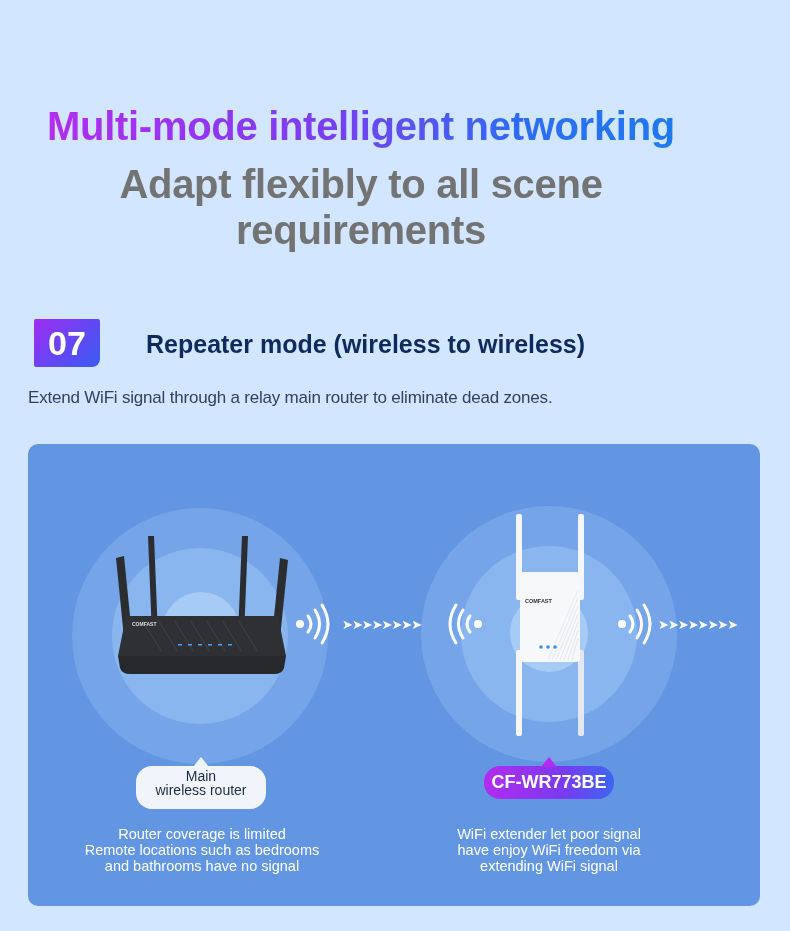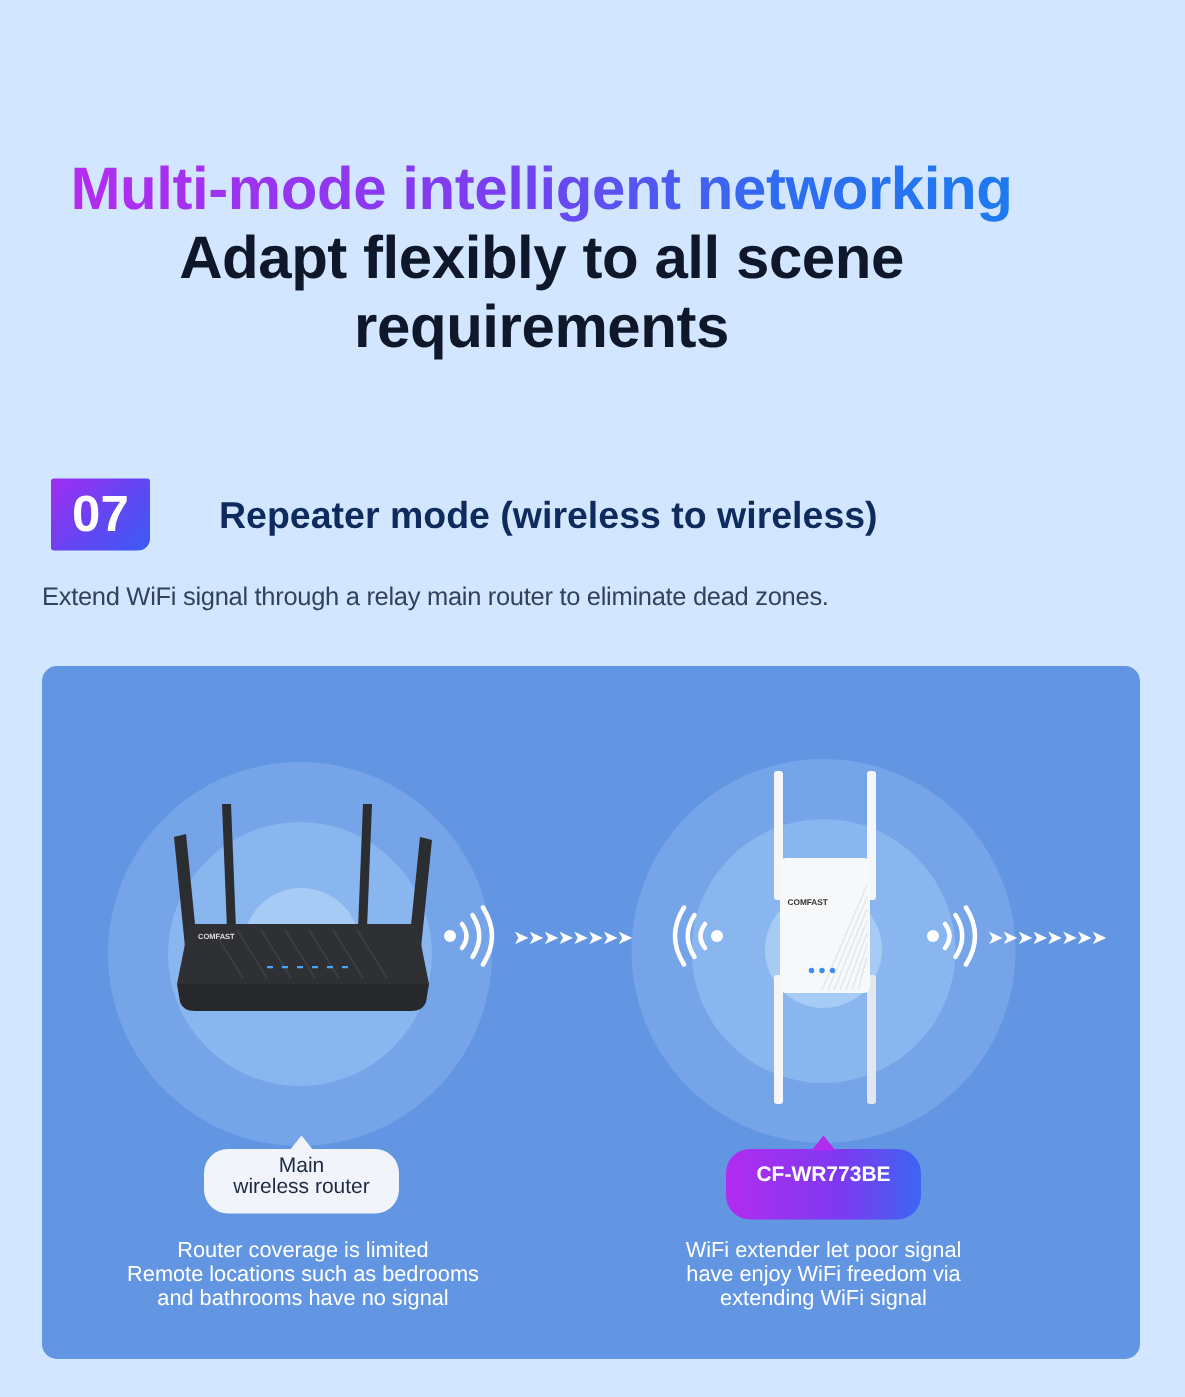--- a/index.html
+++ b/index.html
@@ -14,21 +14,21 @@
     text-align: center;
     font-weight: bold; font-size: 40px; line-height: 46px;
     letter-spacing: -0.3px;
   }
   .headline .l1 {
     display: inline-block;
     background: linear-gradient(90deg, #b42cf0 0%, #7a3ef0 45%, #2f6cf2 75%, #1e7af0 100%);
     -webkit-background-clip: text; background-clip: text;
     color: transparent;
   }
-  .headline .l2 { display: block; color: #0f172a; margin-top: 0px; }
+  .headline .l2 { display: block; color: #737373; margin-top: 12px; }
 
   .mode-badge {
     position: absolute; left: 34px; top: 319px; width: 66px; height: 48px;
     border-radius: 2px 2px 8px 2px;
     background: linear-gradient(135deg, #a12cf2 0%, #6147f2 55%, #3a5cf4 100%);
     color: #fff; font-weight: bold; font-size: 34px;
     display: flex; align-items: center; justify-content: center;
   }
   .mode-title {
     position: absolute; left: 110px; top: 330px;
@@ -57,23 +57,23 @@
     border-left: 8px solid transparent; border-right: 8px solid transparent;
     border-bottom: 10px solid var(--tip);
   }
   .bubble-main {
     --tip: #f1f5fb;
     left: 108px; top: 322px; width: 130px; height: 43px;
     background: #f1f5fb; color: #1d2a44; padding-top: 3px;
   }
   .bubble-model {
     --tip: #b22cf0;
-    left: 456px; top: 322px; width: 130px; height: 47px;
+    left: 456px; top: 322px; width: 130px; height: 33px;
     background: linear-gradient(90deg, #b22cf0 0%, #7b3af0 60%, #3c66f2 100%);
-    color: #fff; font-weight: bold; font-size: 14px; line-height: 33px;
+    color: #fff; font-weight: bold; font-size: 18px; line-height: 33px;
   }
   .caption {
     position: absolute; color: #fff; font-size: 14.5px; line-height: 16px; text-align: center;
   }
   .wifi { position: absolute; }
   .arrows { position: absolute; color: #fff; font-size: 13px; font-weight: bold; letter-spacing: -1px; }
 </style>
 </head>
 <body>
 

